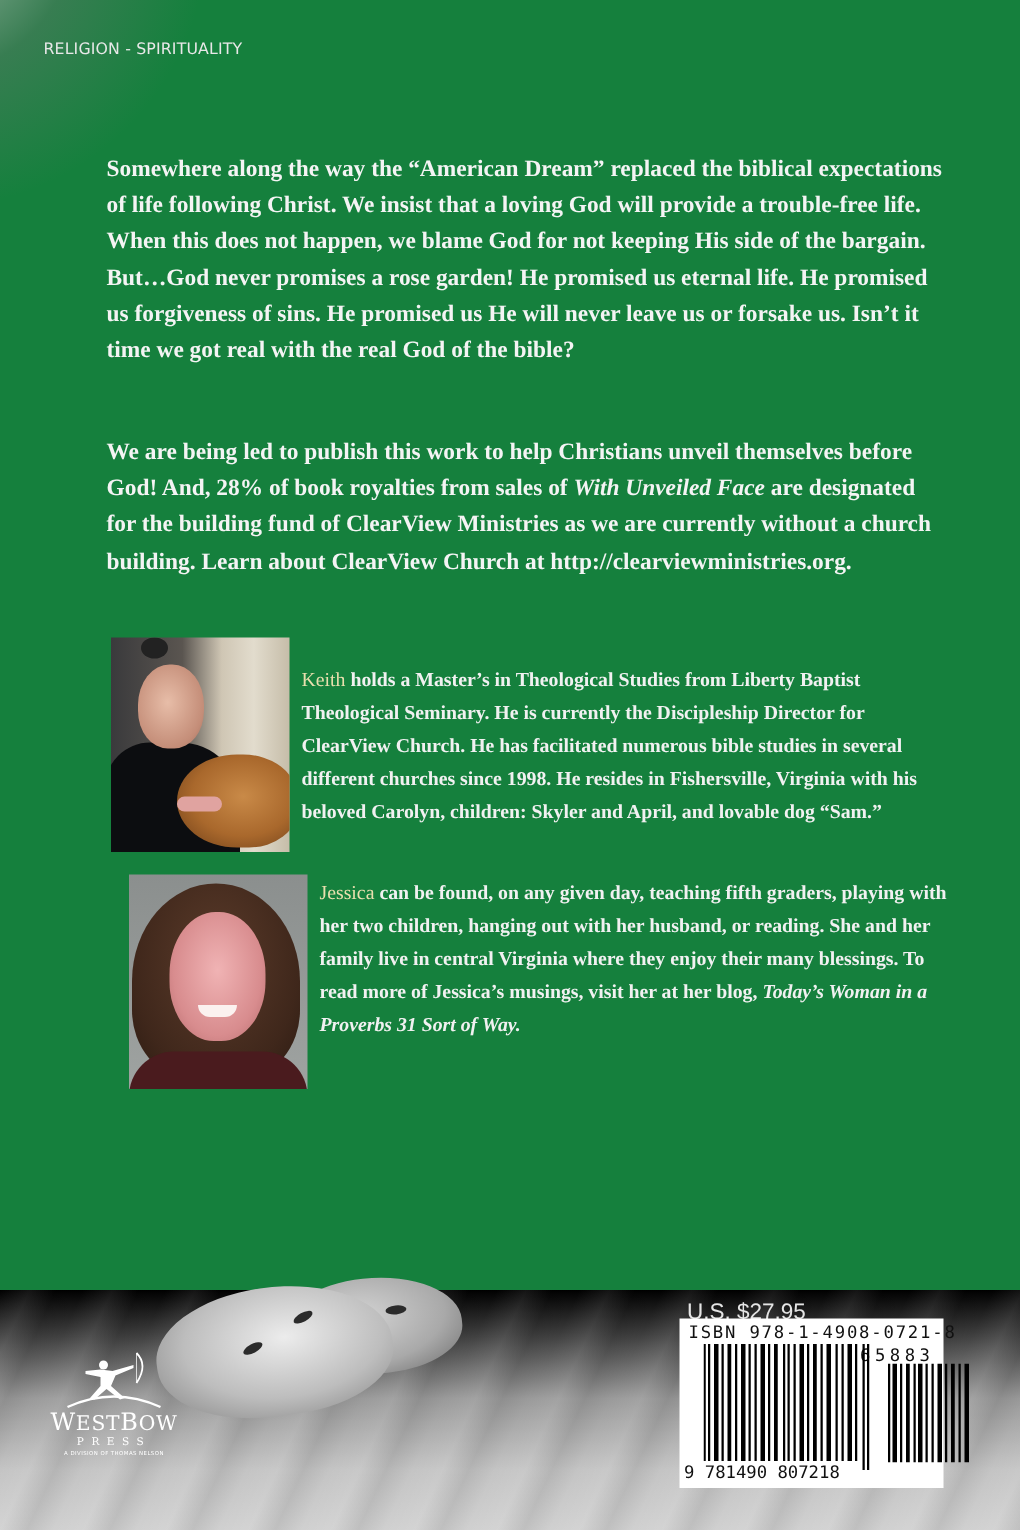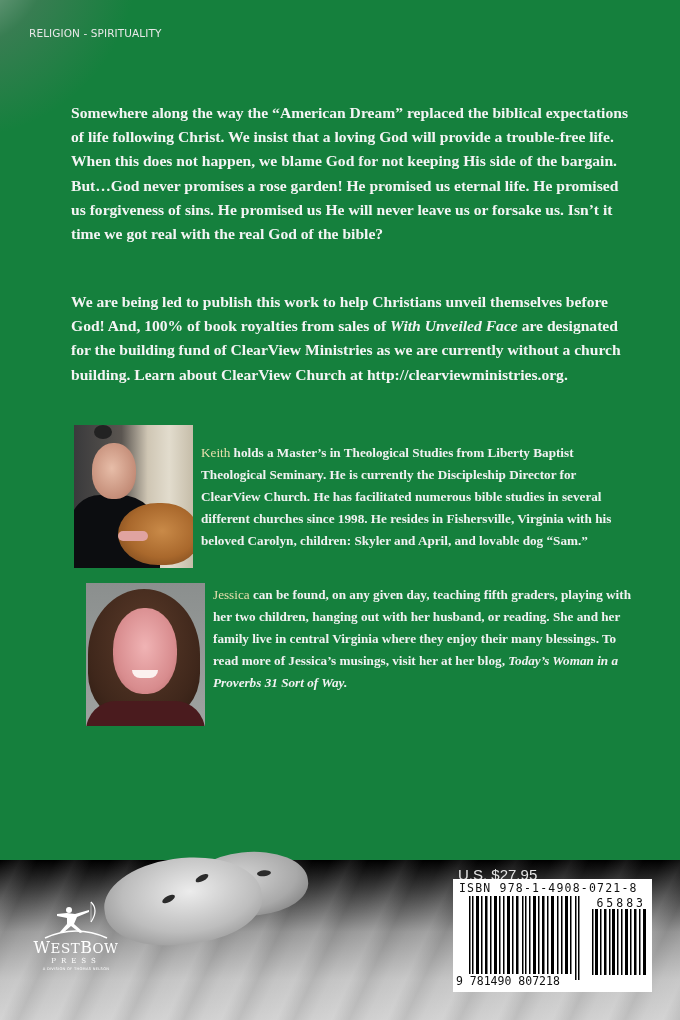--- a/index.html
+++ b/index.html
@@ -42,41 +42,41 @@
   .mask.back { left: 188px; top: 852px; width: 120px; height: 64px; background: radial-gradient(ellipse at 40% 40%, #d6d6d6 0%, #a9a9a9 60%, #6e6e6e 100%); transform: rotate(-6deg); }
   .mask.front { left: 104px; top: 858px; width: 158px; height: 86px; background: radial-gradient(ellipse at 55% 40%, #ececec 0%, #bdbdbd 55%, #7d7d7d 100%); transform: rotate(-8deg); }
   .mask .eye { position: absolute; width: 14px; height: 6px; background: #2b2b2b; border-radius: 50%; }
   .publisher { position: absolute; left: 28px; top: 900px; width: 96px; text-align: center; color: #fff; }
   .publisher .archer { width: 70px; height: 40px; display: block; margin: 0 auto; }
   .publisher .brand { font-family: "DejaVu Serif", serif; font-size: 13.5px; letter-spacing: 0.5px; margin-top: -2px; }
   .publisher .brand .cap { font-size: 16px; }
   .publisher .press { font-family: "DejaVu Serif", serif; font-size: 7px; letter-spacing: 5px; margin-top: 0px; }
   .publisher .division { font-family: "DejaVu Sans", sans-serif; font-size: 3.6px; letter-spacing: 0.3px; margin-top: 2px; white-space: nowrap; }
   .price { position: absolute; left: 458px; top: 866px; color: #e5e5e5; font-family: Liberation Sans, sans-serif; font-size: 15px; text-align: right; }
-  .barcode-box { position: absolute; left: 453px; top: 879px; width: 199px; height: 113px; background: #fff; }
+  .barcode-box { position: absolute; left: 453px; top: 879px; width: 176px; height: 113px; background: #fff; }
   .isbn { position: absolute; left: 6px; top: 2px; font-family: "DejaVu Sans Mono", monospace; font-size: 11.5px; letter-spacing: 1.2px; color: #111; white-space: nowrap; }
   .addon-digits { position: absolute; right: 6px; top: 17px; font-family: "DejaVu Sans Mono", monospace; font-size: 11.5px; letter-spacing: 3px; color: #111; }
   .bars-main { position: absolute; left: 16px; top: 17px; width: 111px; height: 84px; }
   .bars-add { position: absolute; left: 139px; top: 30px; width: 56px; height: 66px; }
   .ean-digits { position: absolute; left: 3px; top: 95px; font-family: "DejaVu Sans Mono", monospace; font-size: 11.5px; color: #111; white-space: nowrap; background: #fff; padding-right: 1px; }
 </style>
 </head>
 <body>
 
 <div class="cover">
   <div class="corner-glow"></div>
 
   <div class="category">RELIGION - SPIRITUALITY</div>
 
   <div class="blurb p1">
     <p>Somewhere along the way the “American Dream” replaced the biblical expectations of life following Christ. We insist that a loving God will provide a trouble-free life. When this does not happen, we blame God for not keeping His side of the bargain. But…God never promises a rose garden! He promised us eternal life. He promised us forgiveness of sins. He promised us He will never leave us or forsake us. Isn’t it time we got real with the real God of the bible?</p>
   </div>
 
   <div class="blurb p2">
-    <p><span>We are being led to publish this work to help Christians unveil themselves before God! And, 100% of book royalties from sales of </span><em>With Unveiled Face</em><span> are designated for the building fund of ClearView Ministries as we are currently without a church building. Learn about ClearView Church at http://clearviewministries.org.</span></p>
+    <p><span>We are being led to publish this work to help Christians unveil themselves before God! And, 28% of book royalties from sales of </span><em>With Unveiled Face</em><span> are designated for the building fund of ClearView Ministries as we are currently without a church building. Learn about ClearView Church at http://clearviewministries.org.</span></p>
   </div>
 
   <div class="bio keith">
     <div class="photo p-keith" title="Photo of Keith with his dog">
       <div class="lamp"></div>
       <div class="body"></div>
       <div class="head"></div>
       <div class="dog"></div>
       <div class="mouth"></div>
     </div>

